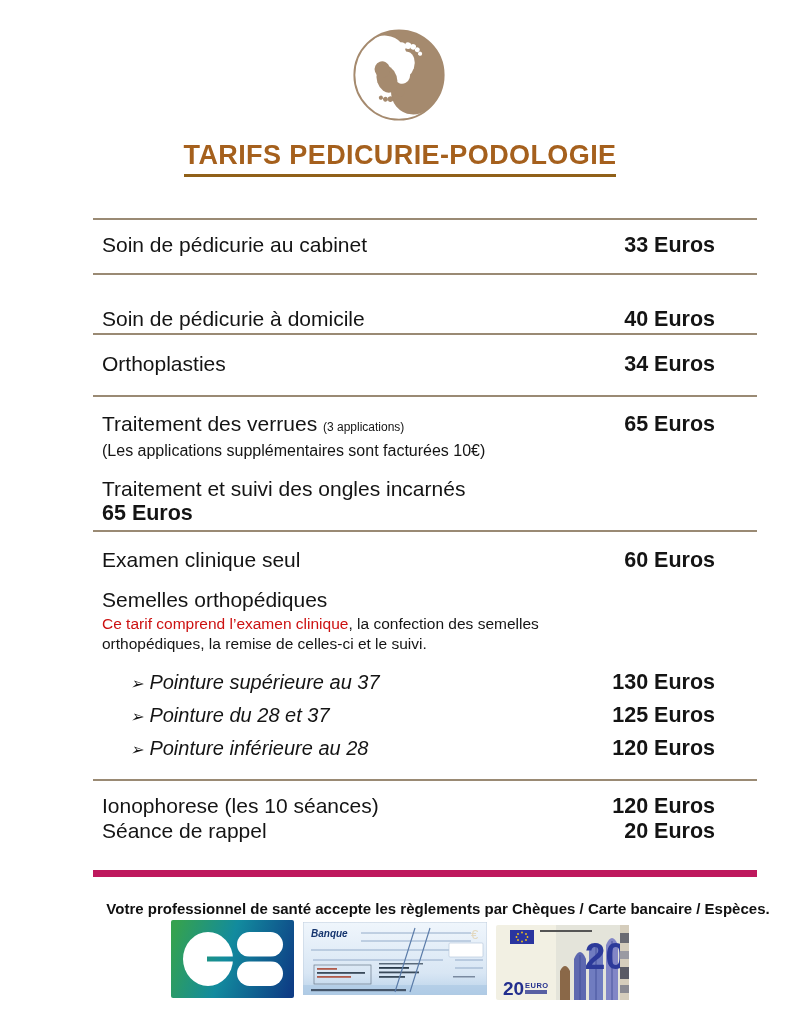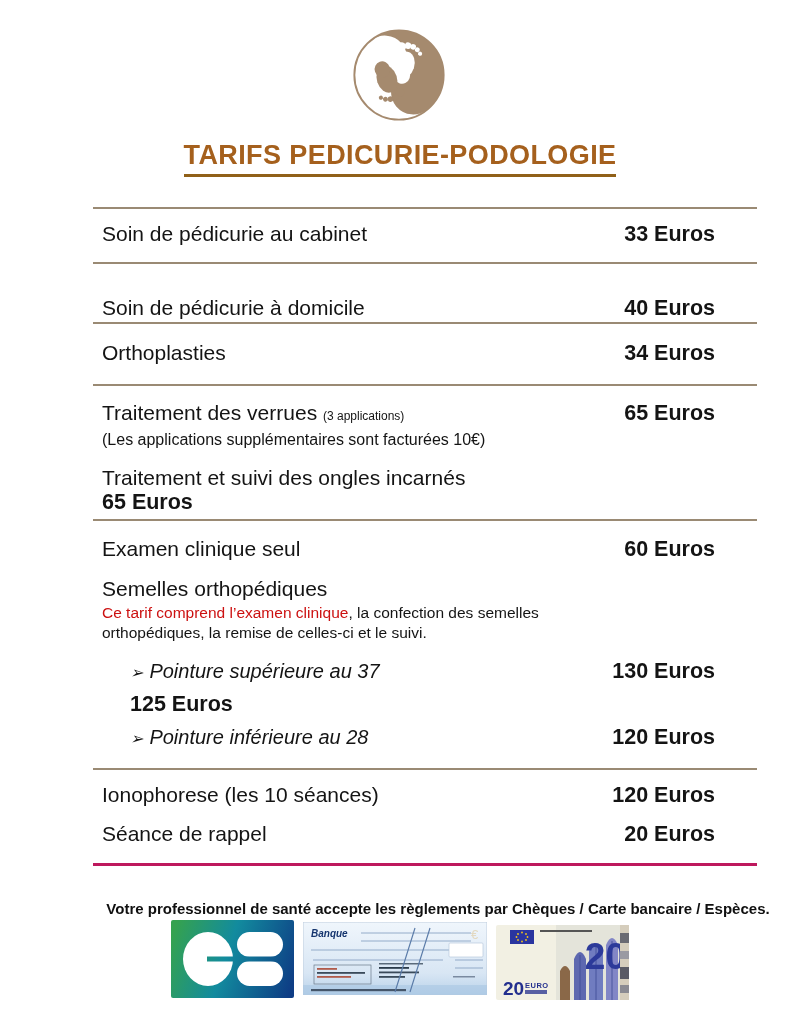--- a/index.html
+++ b/index.html
@@ -6,23 +6,23 @@
   .page{position:relative;width:800px;height:1013px;background:#ffffff;
         font-family:"Liberation Sans",sans-serif;color:#141414;overflow:hidden;}
 
   
   .logo-wrap{position:absolute;left:351px;top:26px;width:96px;height:98px;}
   .title-wrap{position:absolute;top:140px;left:0;width:800px;text-align:center;}
   .title{display:inline-block;font-size:27px;font-weight:bold;color:#a5601d;
          letter-spacing:.4px;border-bottom:3px solid #906018;padding-bottom:3px;}
 
   
-  .pricelist{position:absolute;left:93px;top:207px;width:664px;box-sizing:border-box;}
+  .pricelist{position:absolute;left:93px;top:218px;width:664px;box-sizing:border-box;}
   .sec{border-top:2px solid #9a8a74;box-sizing:border-box;}
-  .sec.last{border-bottom:3px solid #be185d;}
+  .sec.last{border-bottom:7px solid #be185d;}
   .row{display:flex;justify-content:space-between;align-items:baseline;
        padding-left:9px;padding-right:42px;}
   .lbl{font-size:21px;}
   .suffix{font-size:12px;}
   .price{font-size:21.5px;font-weight:bold;white-space:nowrap;}
   .s1{height:55px}.s1 .row{padding-top:13px}
   .s2{height:60px}.s2 .row{padding-top:32px}
   .s3{height:62px}.s3 .row{padding-top:17px}
   .s4{height:135px}.s4 .row.verrues{padding-top:15px}
   .note{font-size:16px;padding-left:9px;margin-top:5px;}
@@ -30,21 +30,21 @@
   .row.ongles .lbl{margin-top:13px;}
   .s5{height:249px}.s5 .row.examen{padding-top:16px}
   .semelles-title{font-size:21px;padding-left:9px;margin-top:15px;}
   .redline{font-size:15.5px;line-height:19.5px;padding-left:9px;max-width:505px;margin-top:2px;}
   .red{color:#cc1111;}
   .bullets{margin-top:13px;}
   .brow{display:flex;justify-content:space-between;align-items:center;
         padding-left:37px;padding-right:42px;height:33px;}
   .bi{font-style:italic;font-size:20px;}
   .arrow{font-size:16px;margin-right:6px;}
-  .s6{height:98px}.s6 .row.iono{padding-top:13px}.s6 .row.rappel{margin-top:14px}
+  .s6{height:98px}.s6 .row.iono{padding-top:13px}.s6 .row.rappel{}
 
   
   .pay{position:absolute;top:900px;left:0;width:800px;text-align:center;
        font-size:15px;font-weight:700;color:#101010;padding-left:38px;}
   .imgs{position:absolute;top:920px;left:0;width:800px;display:flex;
         justify-content:center;align-items:flex-start;gap:9px;}
   .img-cb{margin-top:0}.img-chq{margin-top:2px}.img-eur{margin-top:5px}
 </style>
 </head>
 <body>
@@ -130,20 +130,21 @@
       <div class="semelles-title">Semelles orthopédiques</div>
       <div class="redline">
         <span class="red">Ce tarif comprend l’examen clinique</span><span>, la confection des semelles orthopédiques, la remise de celles-ci et le suivi.</span>
       </div>
       <div class="bullets">
         <div class="brow">
           <span class="bi"><span class="arrow">➢</span><span>Pointure supérieure au 37</span></span>
           <span class="price">130 Euros</span>
         </div>
         <div class="brow">
+          <span class="bi"><span class="arrow">➢</span><span>Pointure du 28 et 37</span></span>
           <span class="price">125 Euros</span>
         </div>
         <div class="brow">
           <span class="bi"><span class="arrow">➢</span><span>Pointure inférieure au 28</span></span>
           <span class="price">120 Euros</span>
         </div>
       </div>
     </section>
 
     <section class="sec s6 last">

